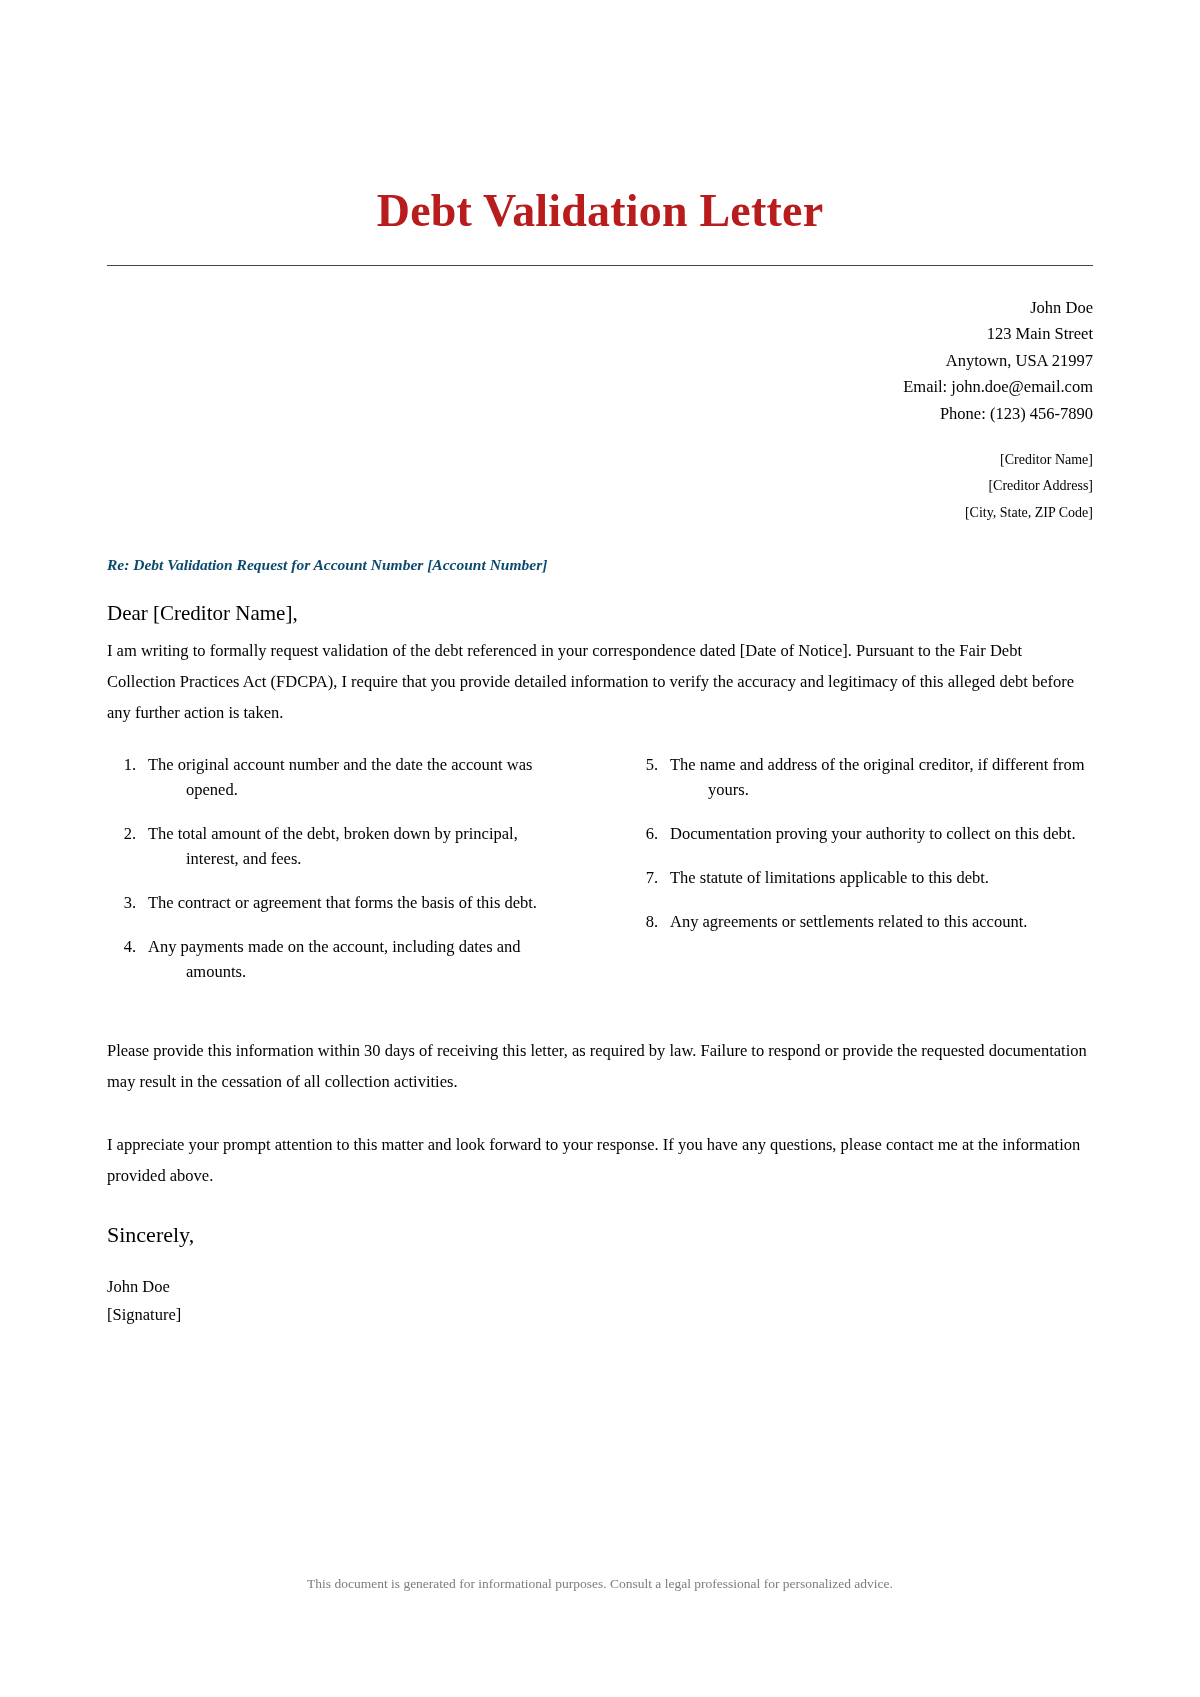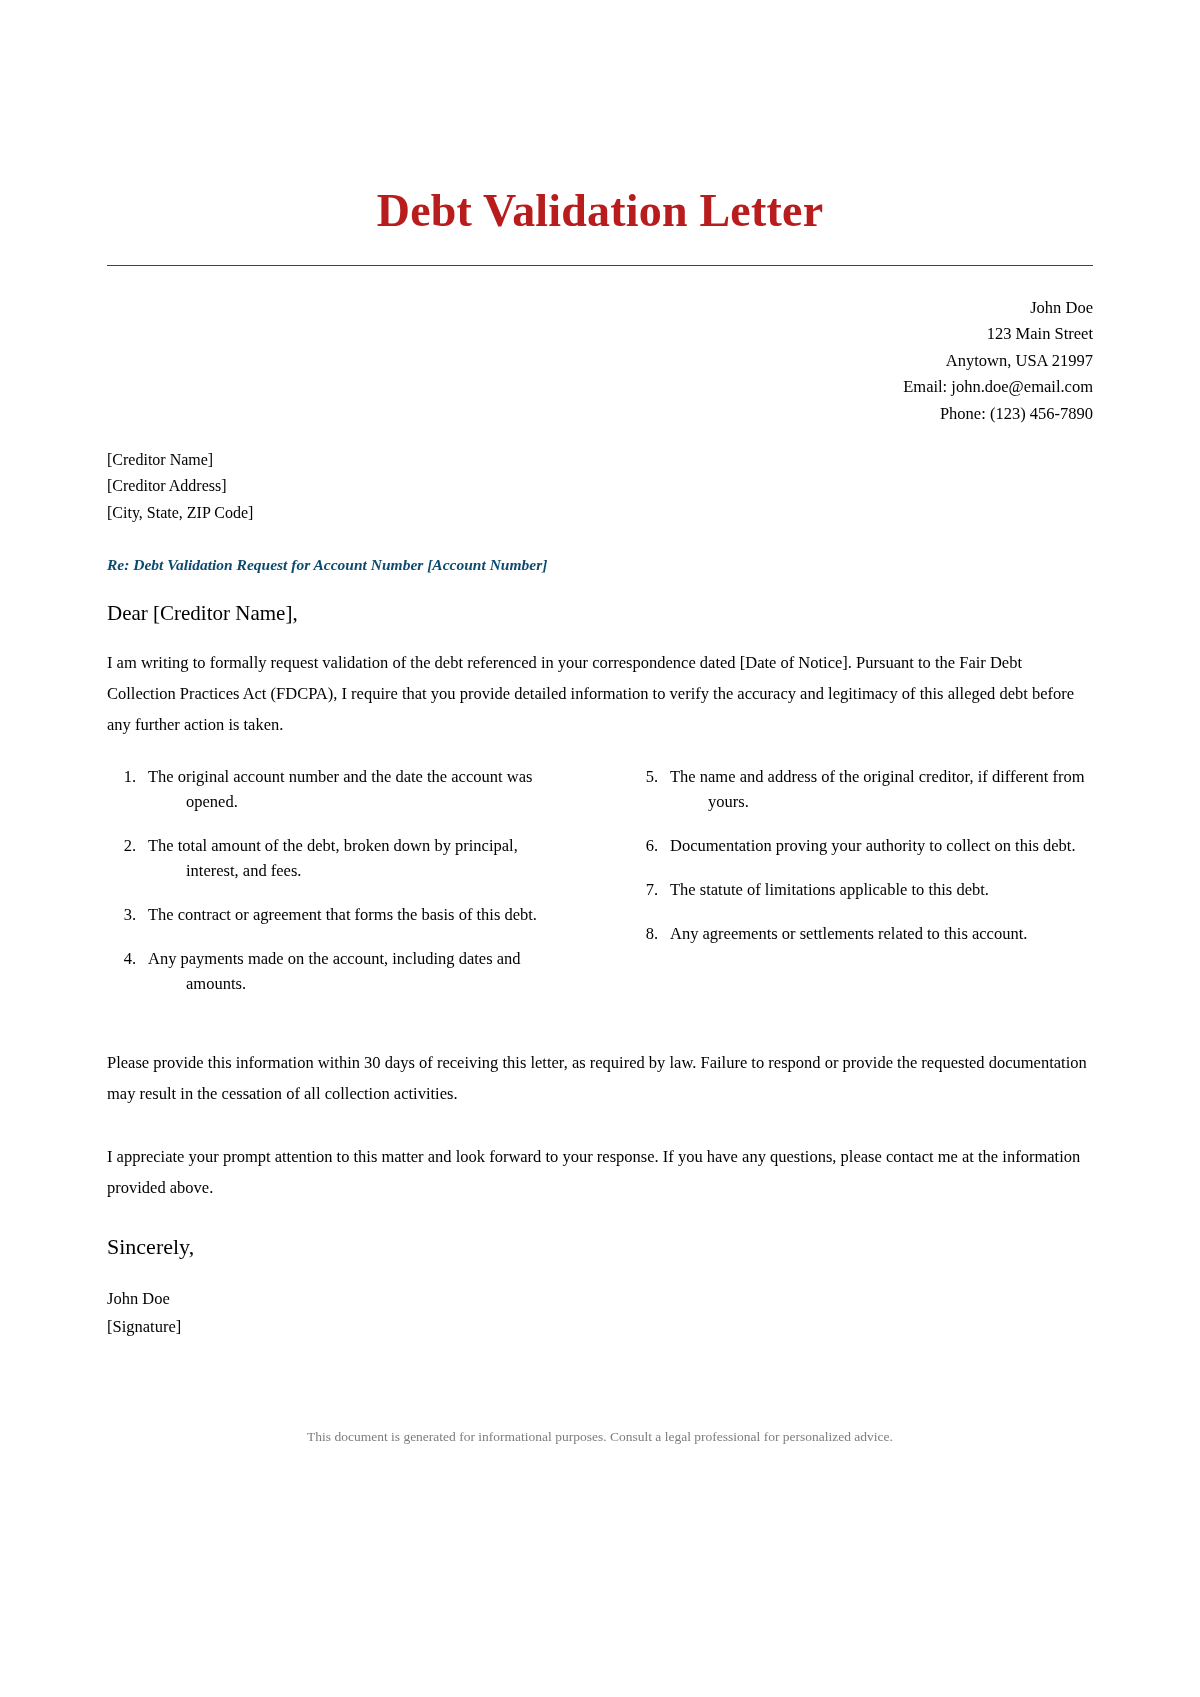--- a/index.html
+++ b/index.html
@@ -53,42 +53,43 @@
   .sender-block div { white-space: nowrap; }
 
   
   .date-line {
     margin-top: 33px;
     font-size: 16.5px;
     line-height: 26.6px;
   }
   .recipient-block {
     margin-top: 19px;
-    font-size: 16px;
-    line-height: 26.6px;
+    font-size: 14px;
+    line-height: 26.6px;
+    text-align: right;
   }
 
   
   .subject-line {
     margin-top: 26px;
     font-size: 15.5px;
     font-weight: bold;
     font-style: italic;
     color: #0c4a6e;
     line-height: 26px;
   }
 
   
   .salutation {
     margin-top: 22px;
     font-size: 21px;
     line-height: 26.6px;
   }
   .para {
-    margin-top: 20px;
+    margin-top: 8px;
     font-size: 16.5px;
     line-height: 31px;
     text-align: left;
   }
 
   
   .req-list {
     margin-top: 24px;
     display: flex;
     gap: 58px;
@@ -142,21 +143,21 @@
     margin-top: 24px;
     font-size: 16.5px;
     line-height: 28px;
   }
 
   
   .footer {
     position: absolute;
     left: 0;
     right: 0;
-    top: 1429px;
+    top: 1576px;
     text-align: center;
     font-size: 13.5px;
     color: #7d7d7d;
   }
 </style>
 </head>
 <body>
 
 <div class="page">
   <div class="content">

